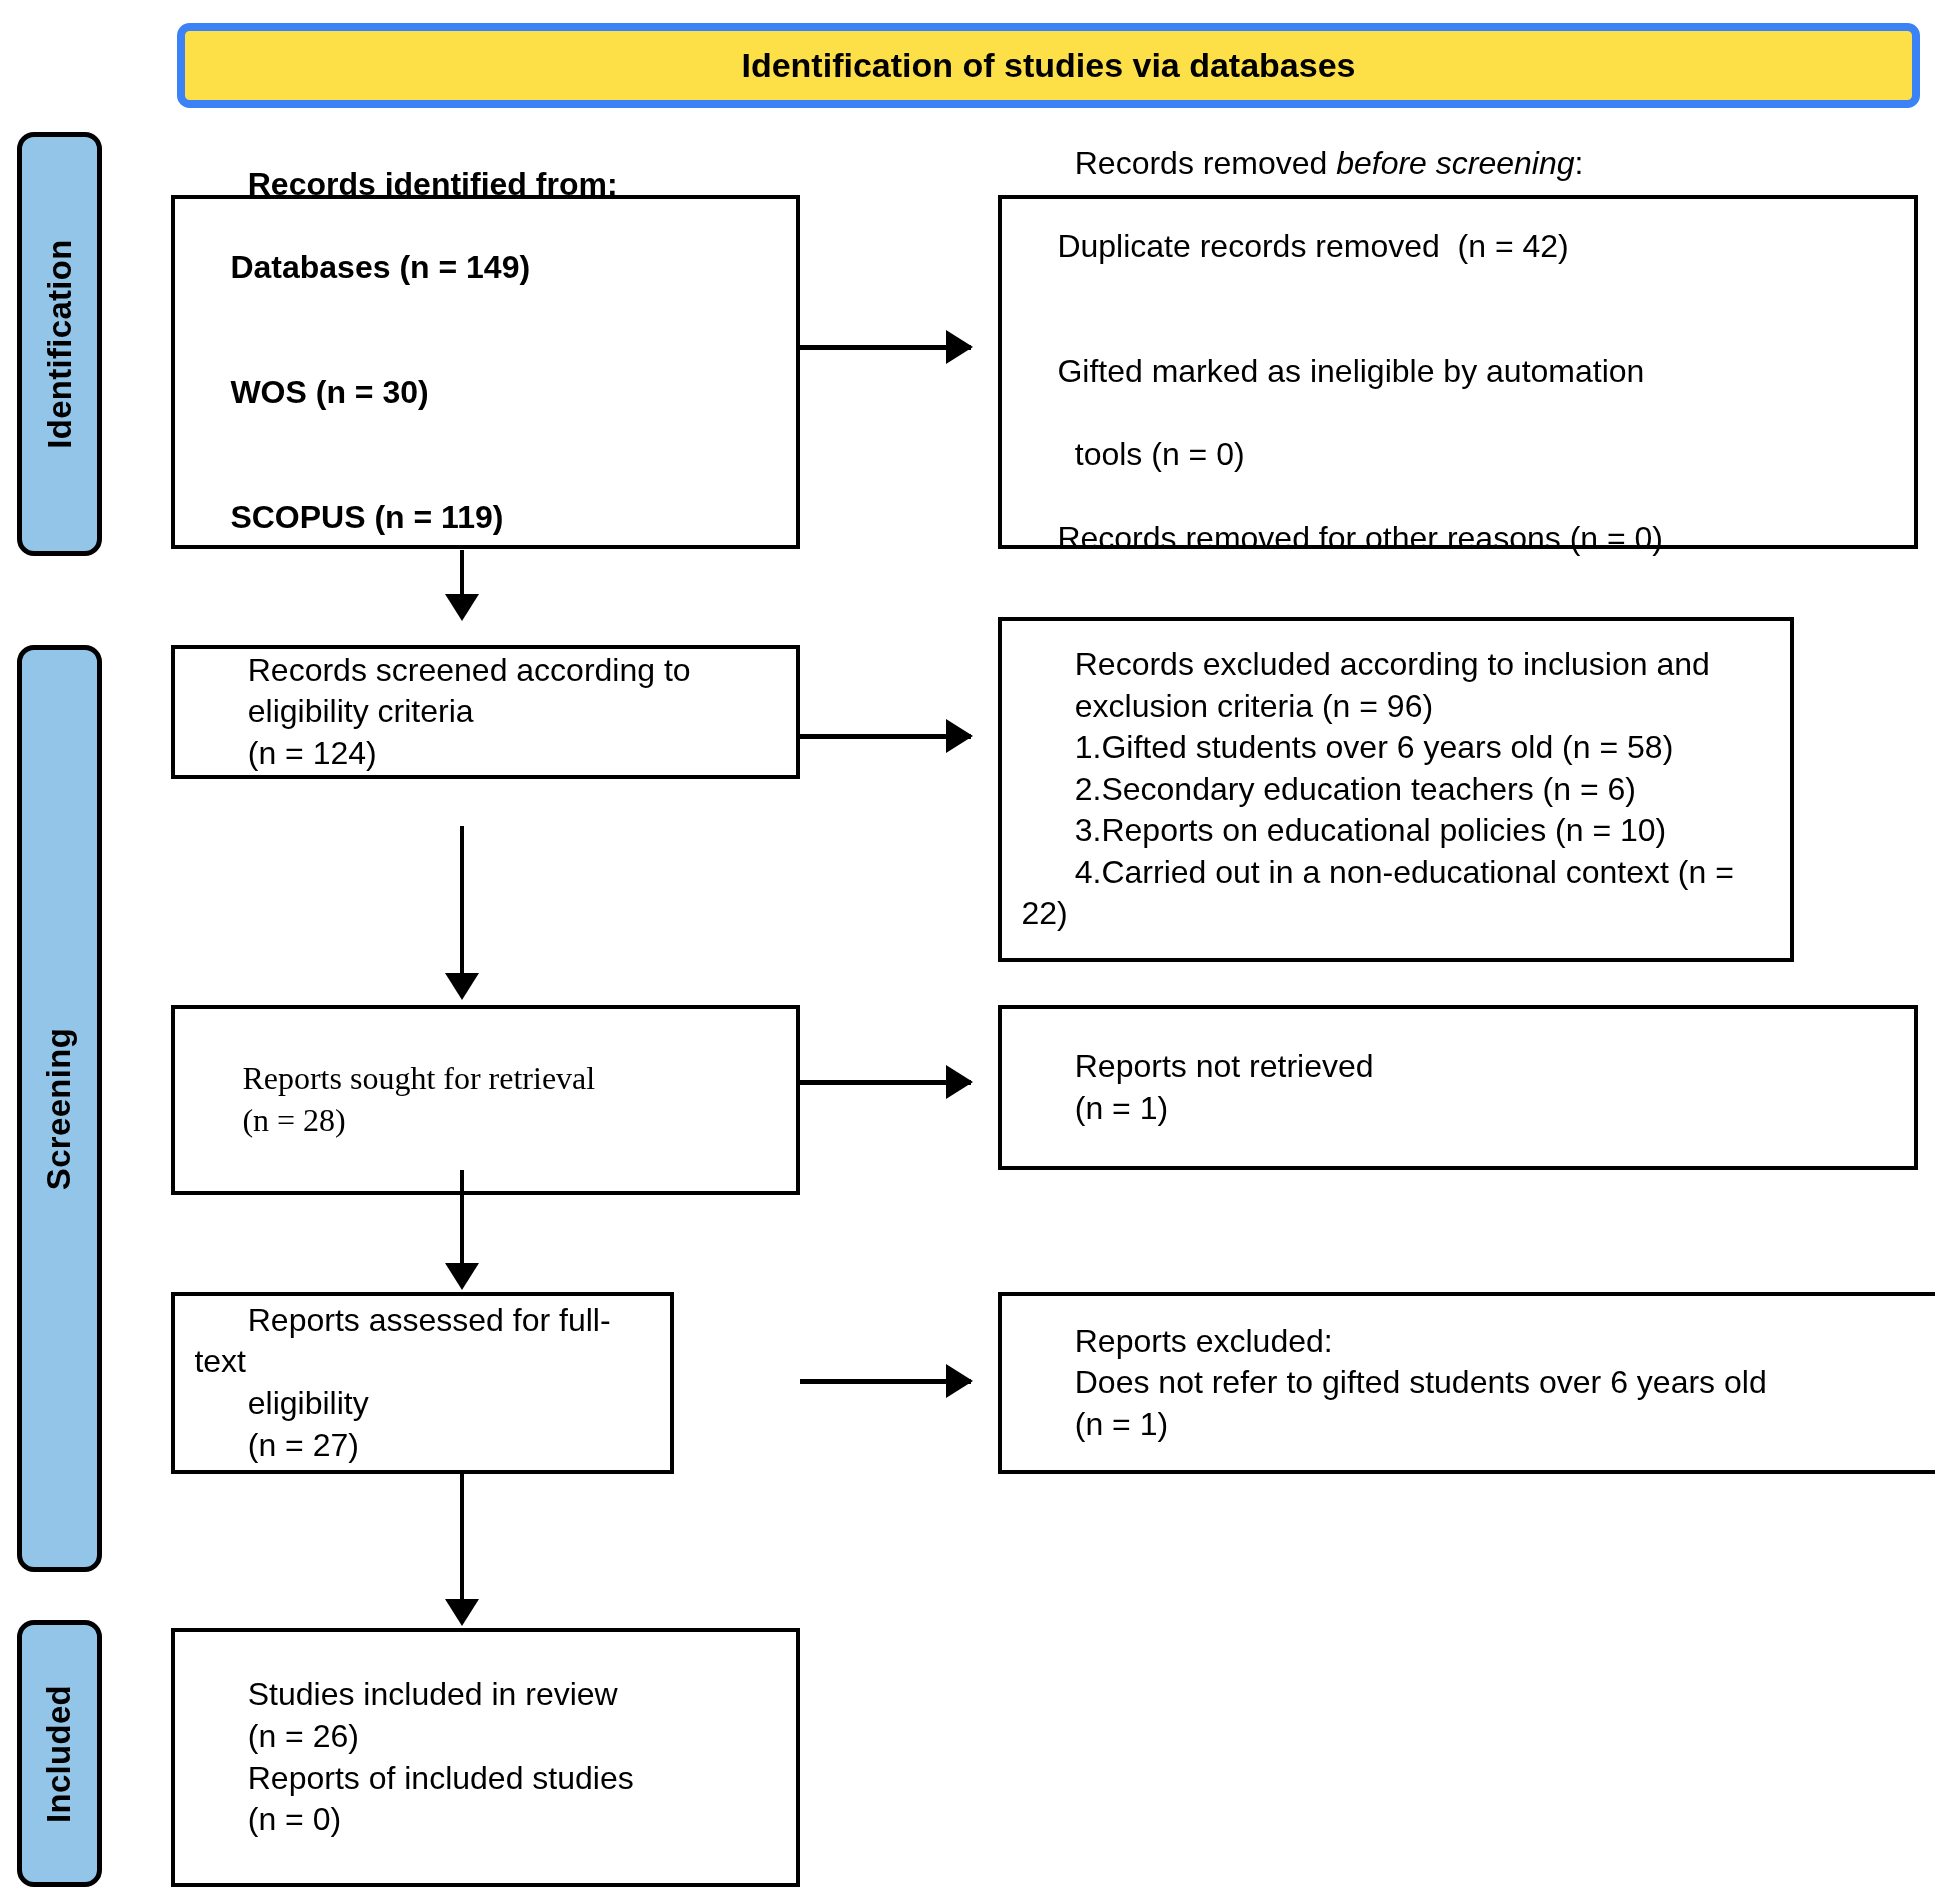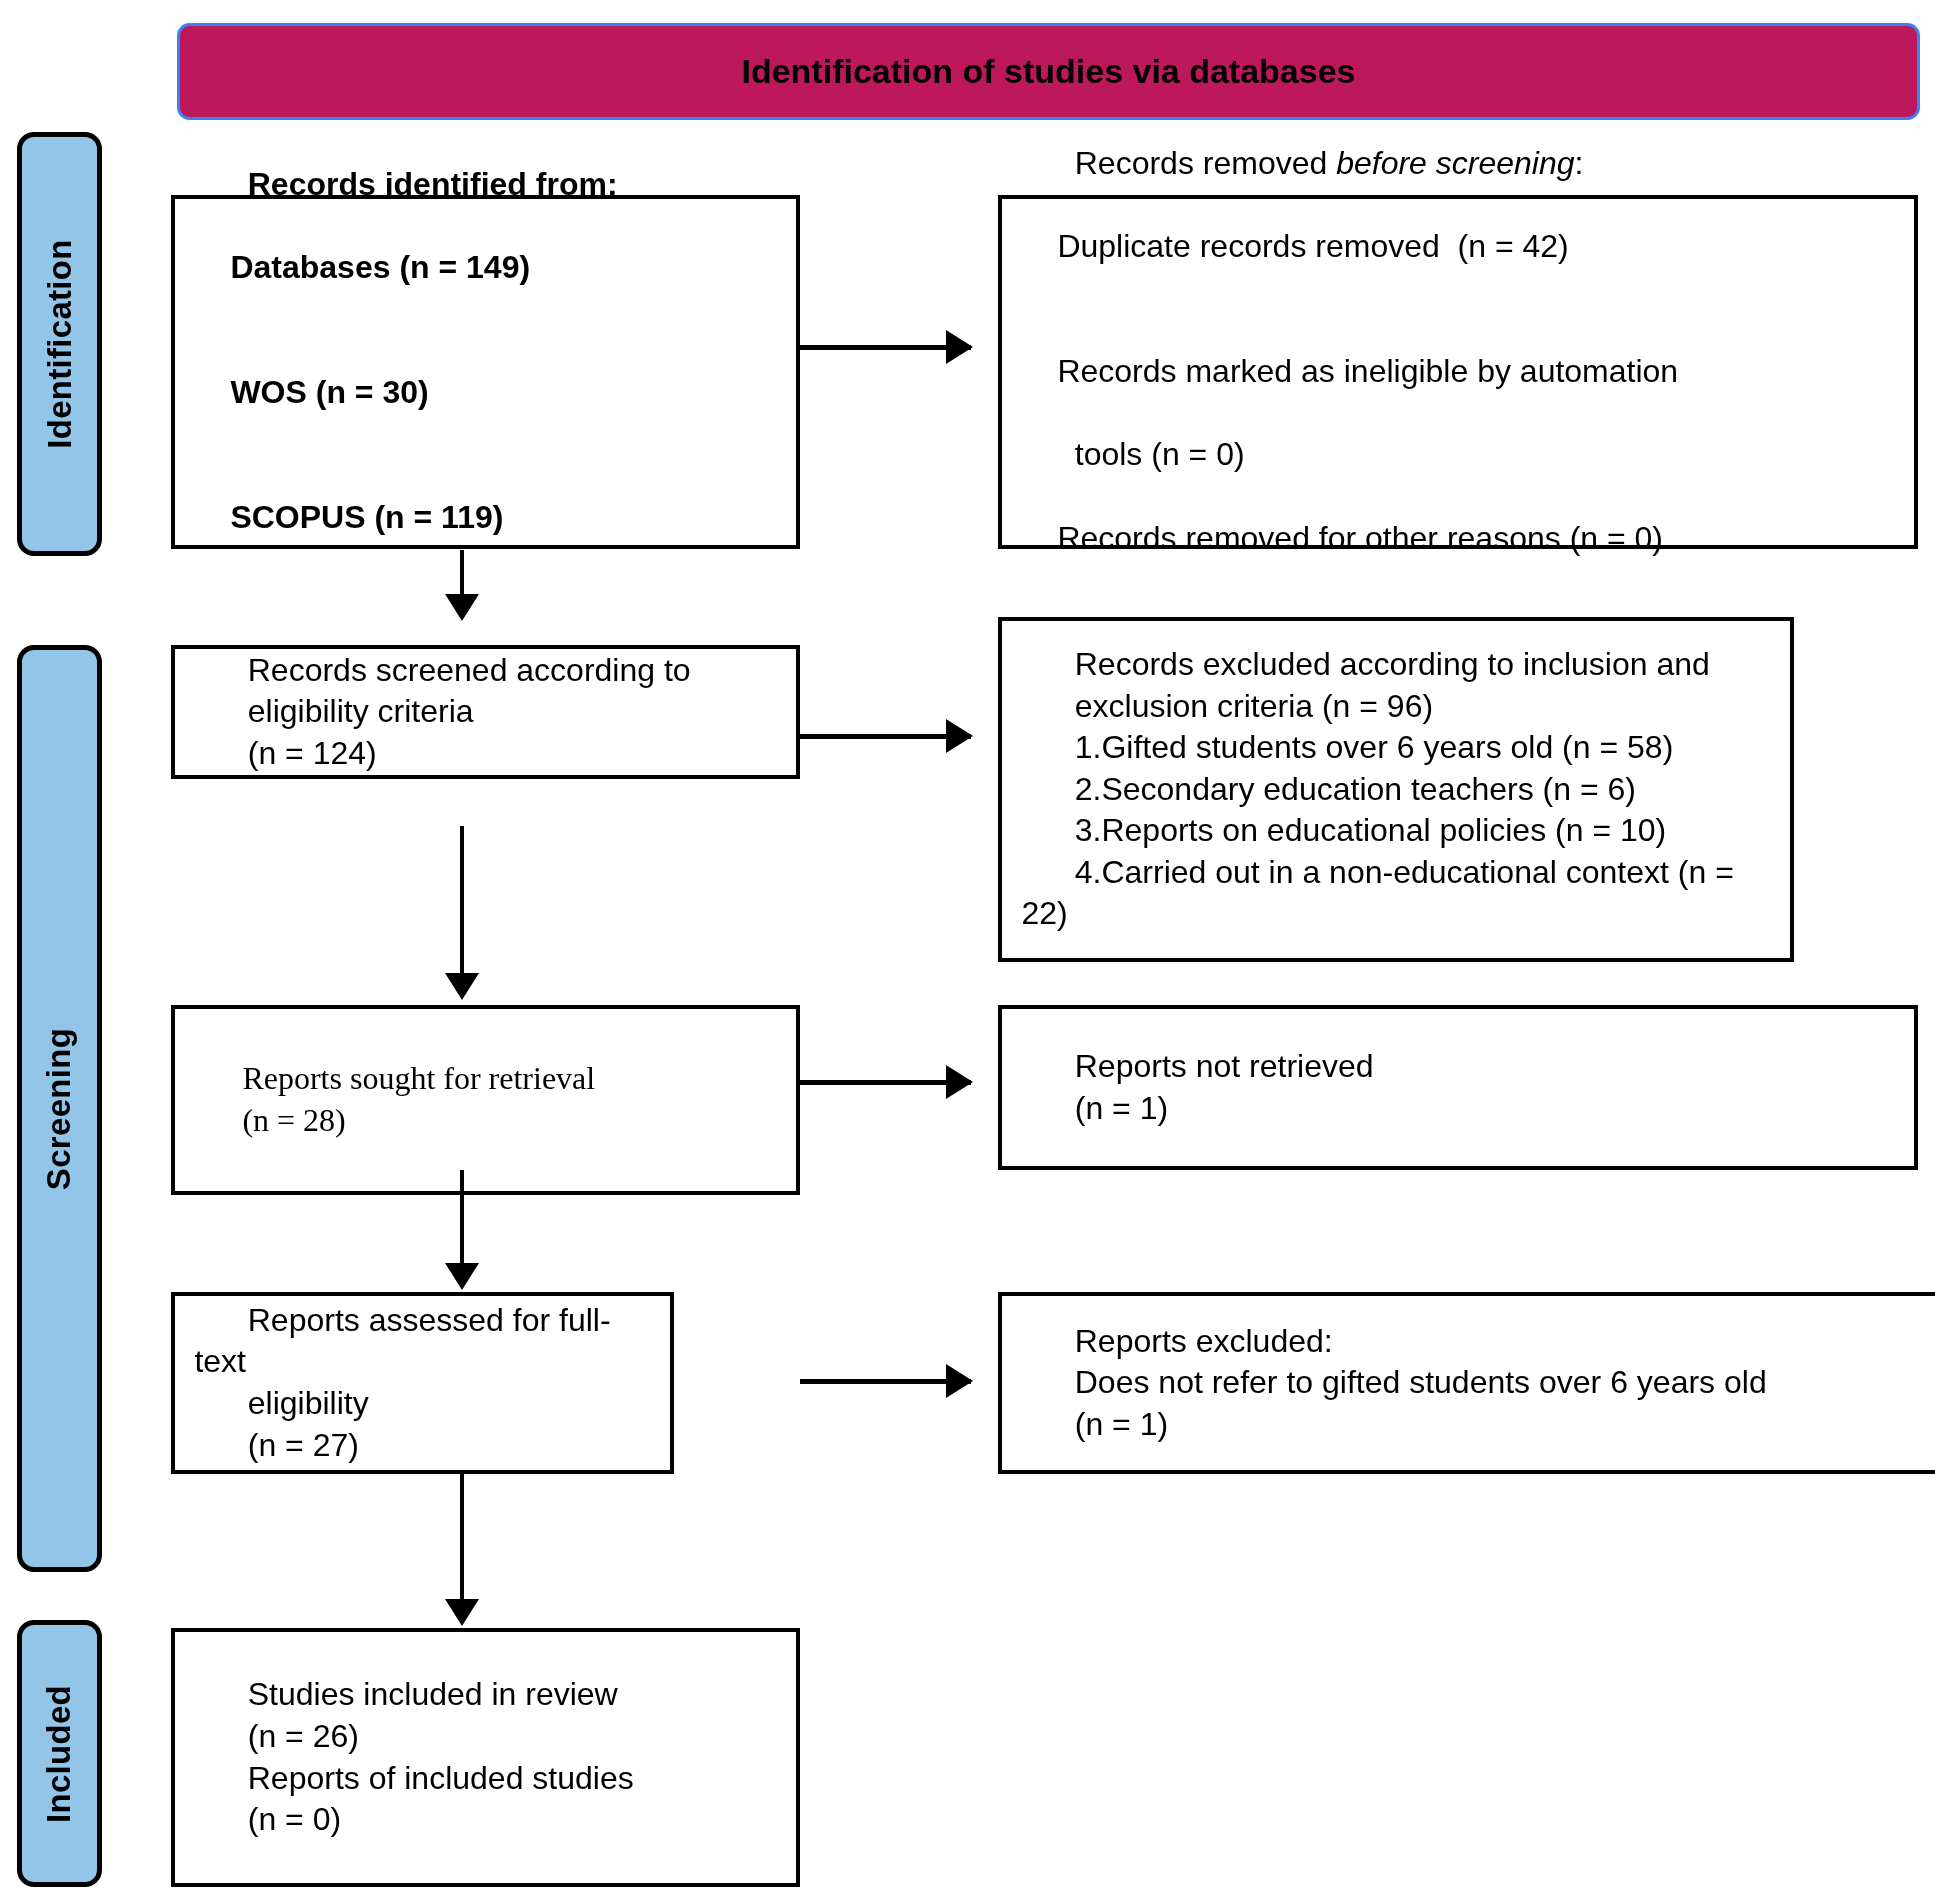--- a/index.html
+++ b/index.html
@@ -17,23 +17,23 @@
     background: #ffffff;
     overflow: hidden;
   }
 
   
   .header-banner {
     position: absolute;
     left: 177px;
     top: 23px;
     width: 1743px;
-    height: 97px;
-    background: #be185d;
-    border: 3px solid #3b82f6;
+    height: 85px;
+    background: #fde047;
+    border: 8px solid #3b82f6;
     border-radius: 12.5px;
     display: flex;
     align-items: center;
     justify-content: center;
   }
   .header-banner .title {
     font-size: 34px;
     font-weight: bold;
     color: #000000;
     letter-spacing: 0px;
@@ -141,21 +141,21 @@
       <span class="indent-1">SCOPUS (n = 119)</span>
     </div>
   </div>
 
   <div class="arrow-h" style="left:800px; top:345px; width:171px;"></div>
 
   <div class="box" style="left:998px; top:195px; width:920px; height:354px;">
     <div class="box-text">
       <span><span>Records removed </span><span class="ital">before screening</span><span>:</span></span>
       <span class="indent-1">Duplicate records removed  (n = 42)</span>
-      <span class="indent-1">Records marked as ineligible by automation</span>
+      <span class="indent-1">Gifted marked as ineligible by automation</span>
       <span>tools (n = 0)</span>
       <span class="indent-1">Records removed for other reasons (n = 0)</span>
     </div>
   </div>
 
   <div class="arrow-v" style="left:460px; top:550px; height:68px;"></div>
 
   <div class="box" style="left:171px; top:645px; width:629px; height:134px;">
     <div class="box-text">
       <span>Records screened according to</span>

